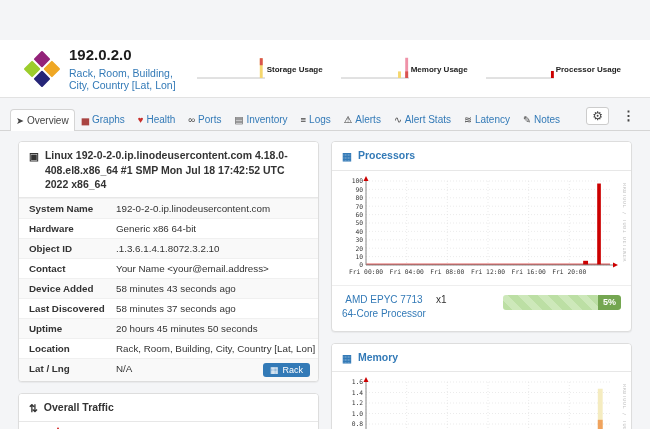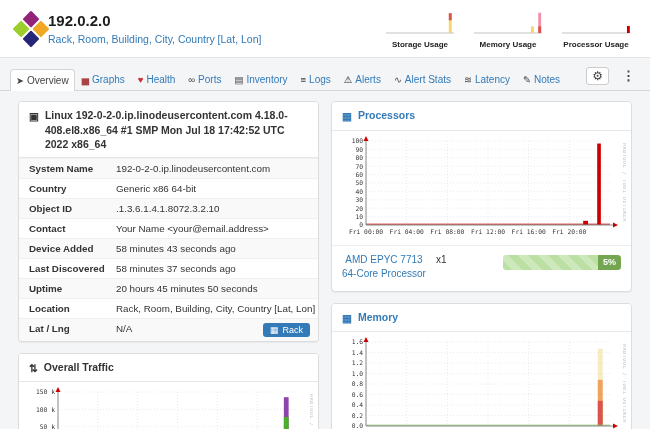--- a/index.html
+++ b/index.html
@@ -4,32 +4,32 @@
 <style>
   * { box-sizing: border-box; margin: 0; padding: 0; }
   html,body { background:#e9eaec; }
   .page {
     width:650px; height:429px; overflow:hidden; position:relative;
     background:#f4f5f7; font-family:"Liberation Sans", sans-serif; color:#333;
   }
   
   .topbar {
     background:#fff; border-bottom:1px solid #e2e2e2; height:58px;
-    display:flex; align-items:center; padding:0 14px; 
+    display:flex; align-items:center; padding:0 25px; gap:10px;margin-top:40px;
   }
   .logo-box { width:34px; height:34px; position:relative; flex:none; }
   .logo-grid {
     position:absolute; inset:4px; transform:rotate(45deg);
     display:grid; grid-template-columns:1fr 1fr; grid-template-rows:1fr 1fr; gap:2px;
   }
   .logo-grid div { border-radius:1px; }
   .dev-title { font-size:15px; font-weight:bold; color:#1d1d1d; line-height:1.2; }
   .dev-loc { font-size:10.5px; color:#337ab7; text-decoration:none; display:block; margin-top:3px; cursor:pointer; }
   .minis { margin-left:auto; display:flex; gap:16px; align-items:flex-end; padding-right:4px; }
-  .mini { display:flex; flex-direction:column; align-items:center; cursor:pointer; }
+  .mini { display:flex; flex-direction:row; align-items:center; cursor:pointer; }
   .mini-label { font-size:8px; font-weight:bold; color:#222; margin-top:1px; white-space:nowrap; }
   
   .tabbar {
     display:flex; align-items:flex-end; padding:9px 10px 0; gap:1px;
     border-bottom:1px solid #d5d5d5;
   }
   .tab {
     display:inline-flex; align-items:center; gap:3px; border:1px solid transparent; border-bottom:none;
     background:transparent; color:#337ab7; font-size:10px; padding:5px 5px;
     border-radius:4px 4px 0 0; cursor:pointer; font-family:inherit; white-space:nowrap;
@@ -178,21 +178,21 @@
           <span class="hicon">▣</span>
           <span>Linux 192-0-2-0.ip.linodeusercontent.com 4.18.0-408.el8.x86_64 #1 SMP Mon Jul 18 17:42:52 UTC 2022 x86_64</span>
         </div>
         <table class="sys">
           <tbody id="sys-tbody">
               <tr>
                 <th>System Name</th>
                 <td><span>192-0-2-0.ip.linodeusercontent.com</span></td>
               </tr>
               <tr>
-                <th>Country</th>
+                <th>Hardware</th>
                 <td><span>Generic x86 64-bit</span></td>
               </tr>
               <tr>
                 <th>Object ID</th>
                 <td><span>.1.3.6.1.4.1.8072.3.2.10</span></td>
               </tr>
               <tr>
                 <th>Contact</th>
                 <td><span>Your Name &lt;your@email.address&gt;</span></td>
               </tr>

